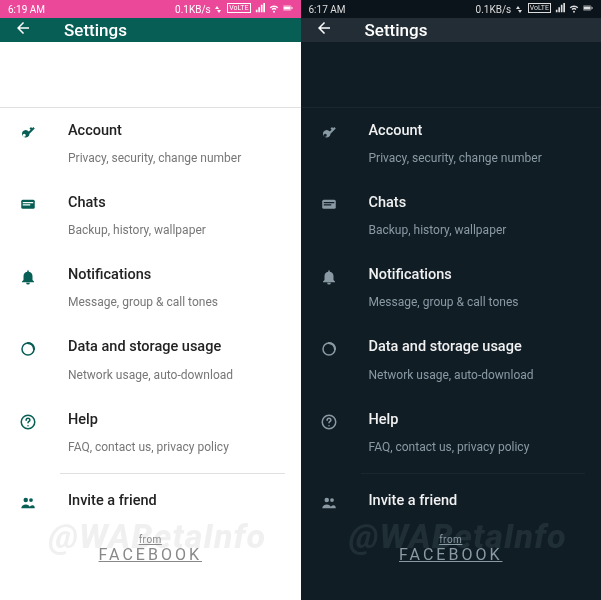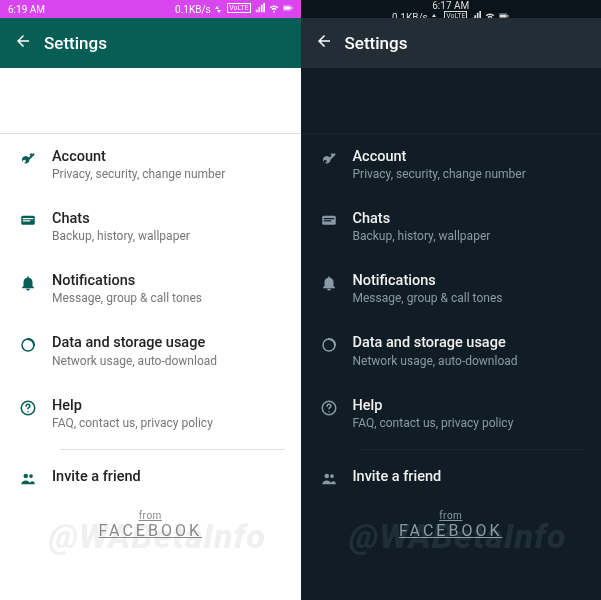--- a/index.html
+++ b/index.html
@@ -1,53 +1,53 @@
 <!DOCTYPE html>
 <html><head>
 <meta charset="utf-8">
 <style>
   * { margin:0; padding:0; box-sizing:border-box; font-family: Roboto, "Helvetica Neue", Arial, sans-serif; }
   body { width:601px; height:600px; display:flex; background:#000; }
   .phone { flex:1; height:600px; display:flex; flex-direction:column; position:relative; overflow:hidden; }
 
   
   .light { background:#fff; color:#222; }
-  .light .status-bar { background:#d946ef; color:#fff; }
+  .light .status-bar { background:#ec4899; color:#fff; }
   .light .app-bar    { background:#075e54; color:#fff; }
   .light .subtitle   { color:#777; }
   .light .icon       { color:#075e54; }
   .light .divider    { background:#e0e0e0; }
   .light .footer     { color:#888; }
 
   
   .dark { background:#101d25; color:#f1f1f1; }
-  .dark .status-bar { background:#0b141a; color:#ddd;flex-direction:column; }
+  .dark .status-bar { background:#0b141a; color:#ddd; }
   .dark .app-bar    { background:#232d36; color:#fff; }
   .dark .subtitle   { color:#8a9aa4; }
   .dark .icon       { color:#8a9aa4; }
   .dark .divider    { background:#1c262e; }
   .dark .footer     { color:#8a9aa4; }
 
   .status-bar { height:18px; font-size:10px; display:flex; align-items:center; padding:0 8px; justify-content:space-between; }
   .status-right { display:flex; align-items:flex-start; gap:4px; }
   .status-right svg { width:10px; height:10px; }
 
-  .app-bar { height:50px; display:flex; align-items:center; padding:0 14px; gap:12px; }
+  .app-bar { height:24px; display:flex; align-items:center; padding:0 14px; gap:32px; }
   .app-bar .back svg { width:18px; height:18px; }
   .app-bar .title { font-size:17px; font-weight:500; }
 
   .profile-space { height:65px; }
   .divider { height:1px; margin:0; }
 
-  .item { display:flex; align-items:flex-start; padding:14px 16px 14px 18px; gap:14px; }
+  .item { display:flex; align-items:flex-start; padding:14px 16px 14px 18px; gap:30px; }
   .icon { width:20px; display:flex; justify-content:center; padding-top:2px; }
   .icon svg { width:18px; height:18px; }
   .texts { flex:1; line-height:1.25; }
   .label { font-size:14.5px; font-weight:500; }
-  .subtitle { font-size:12px; margin-top:1px; }
+  .subtitle { font-size:12px; margin-top:11px; }
 
   .footer { text-align:center; font-size:10px; letter-spacing:0.5px; padding:8px 0 4px;text-decoration:underline; }
   .footer .fb { font-size:16px; letter-spacing:3px; font-weight:400; }
 
   .watermark { position:absolute; left:14px; right:0; bottom:44px; text-align:center;
                font-size:34px; font-weight:800; letter-spacing:1px; pointer-events:none;
                opacity:.12; color:#888; font-style:italic; }
   .dark .watermark { color:#b0c2cc; opacity:.10; }
 </style>
 </head>

